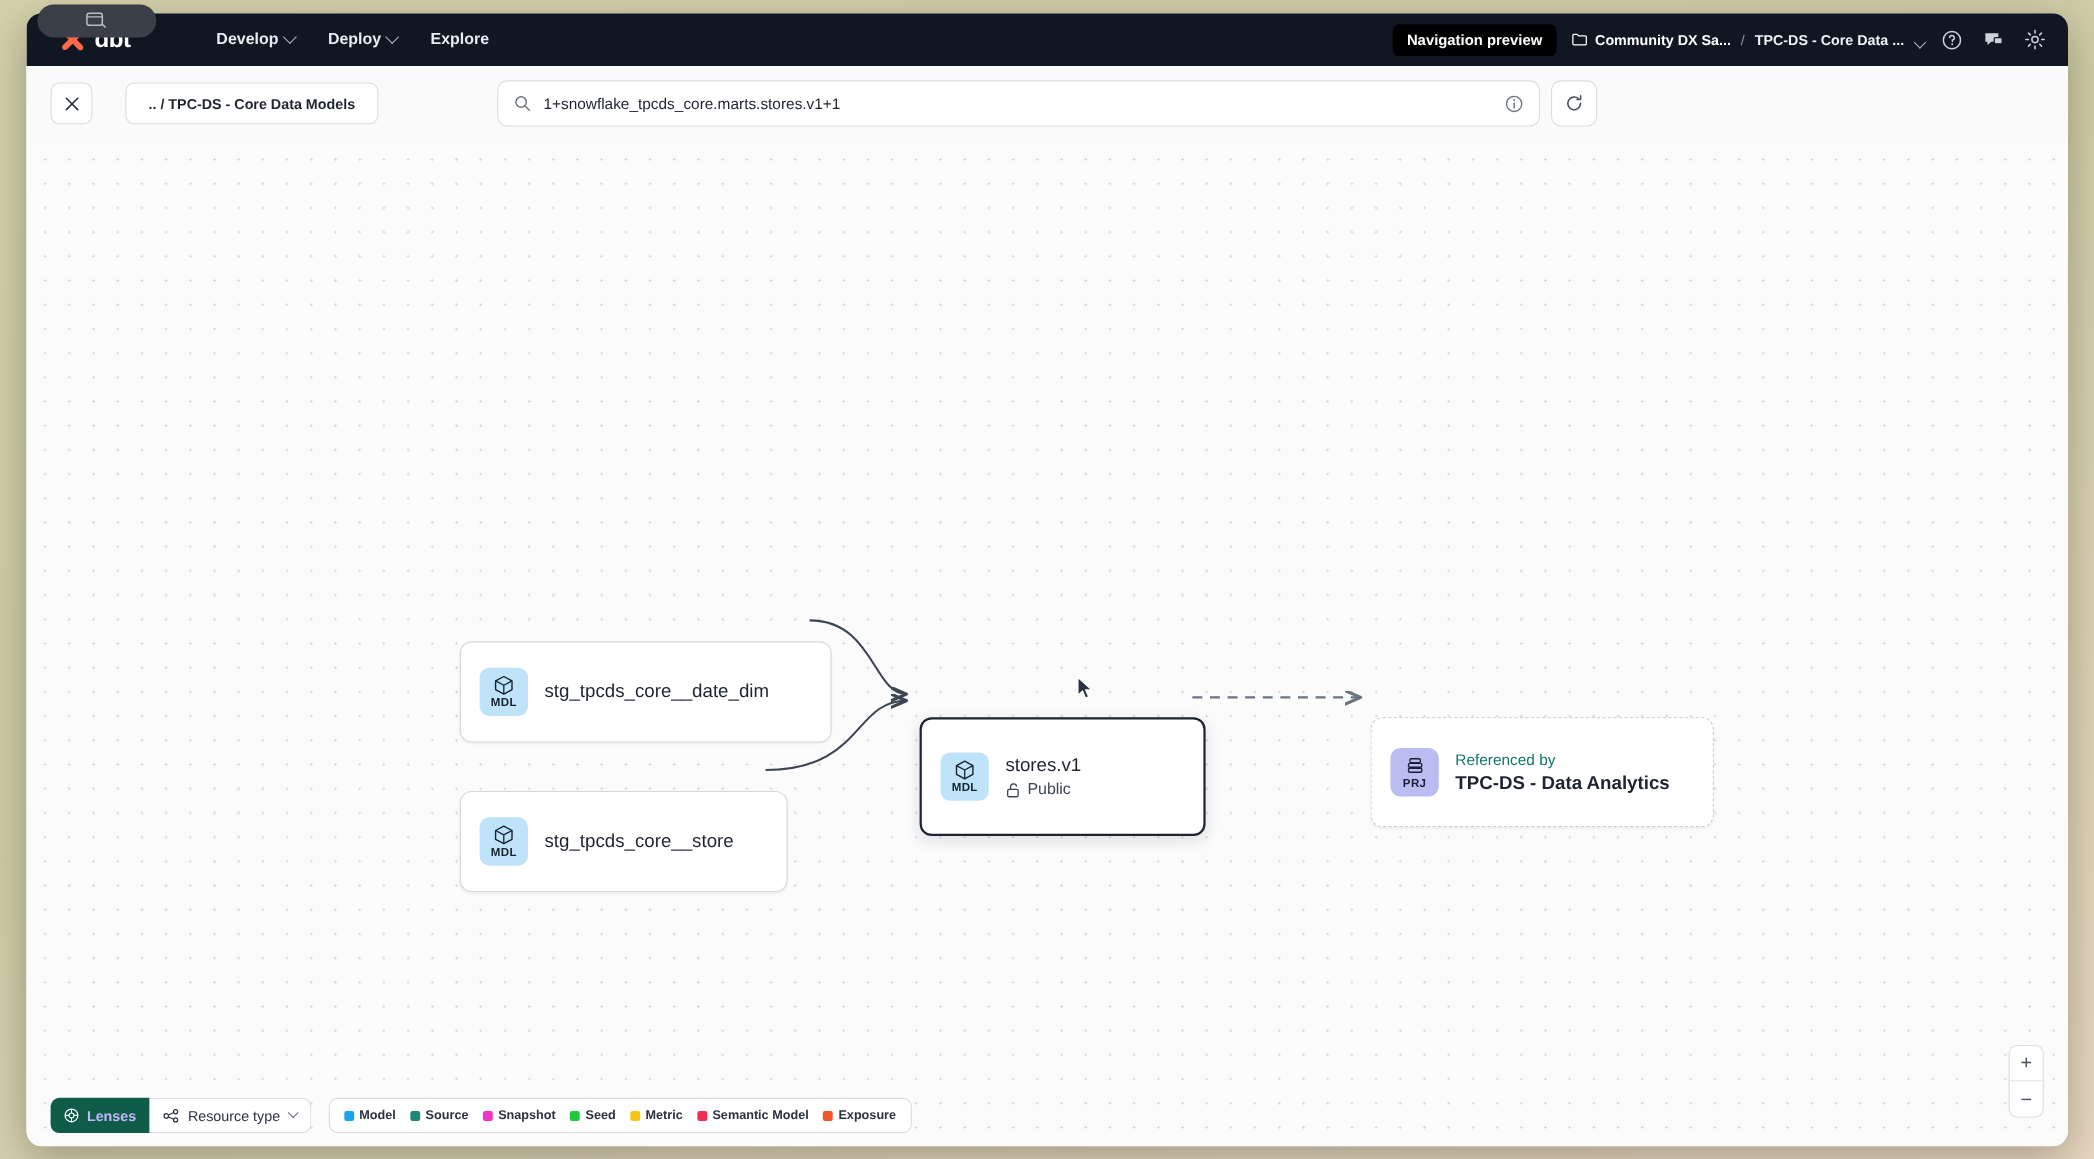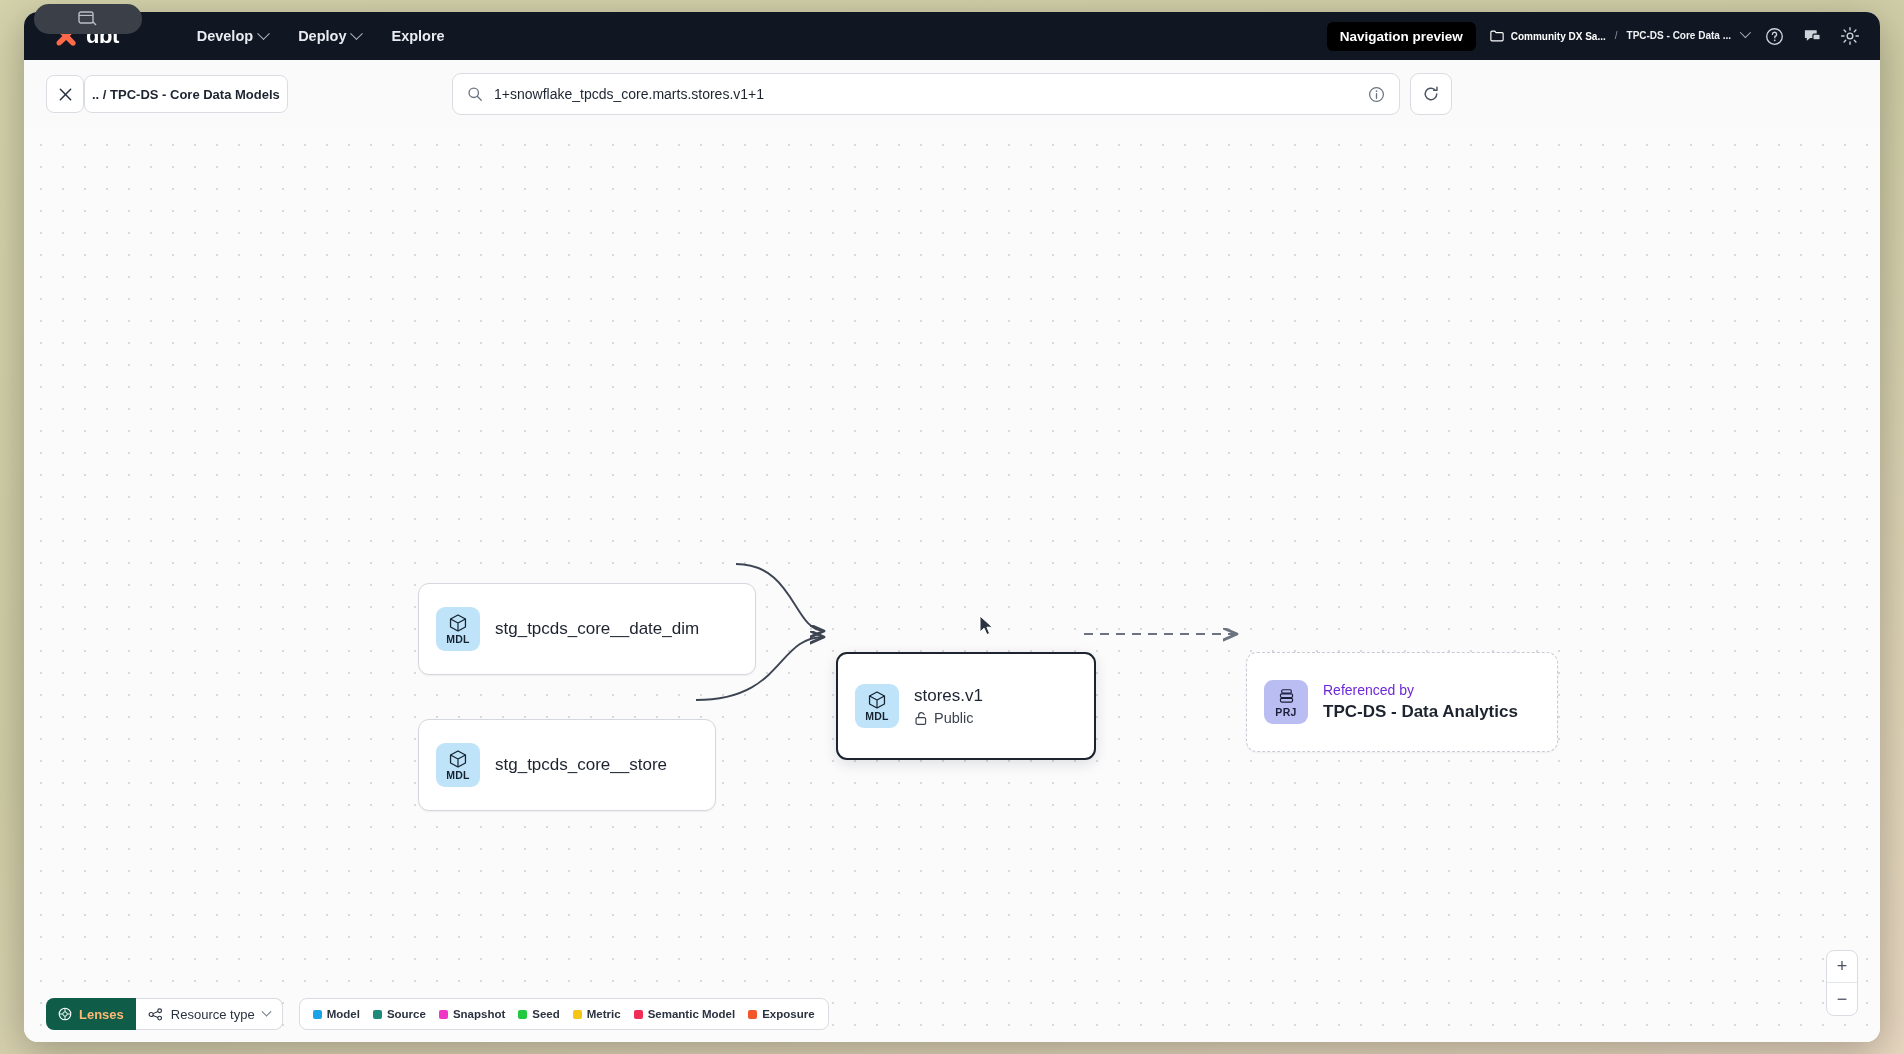--- a/index.html
+++ b/index.html
@@ -48,42 +48,42 @@
   .nav-link {
     color:#e8ebef; font-size:14.5px; font-weight:600;
     display:flex; align-items:center; gap:6px; cursor:pointer;
   }
   .chev { width:9px; height:9px; border-right:1.6px solid #aab3bf; border-bottom:1.6px solid #aab3bf; transform:rotate(45deg) translate(-2px,-2px); }
   .topnav-right { margin-left:auto; display:flex; align-items:center; gap:14px; }
   .nav-preview {
     background:#000000; color:#fff; font-size:13.5px; font-weight:700;
     padding:7px 13px; border-radius:6px; cursor:pointer; white-space:nowrap;
   }
-  .crumbs { display:flex; align-items:flex-start; gap:9px; color:#fff; font-size:10px; }
+  .crumbs { display:flex; align-items:flex-end; gap:9px; color:#fff; font-size:13px; }
   .crumb-proj { display:flex; align-items:center; gap:7px; font-weight:700; cursor:pointer; }
   .crumb-sep { color:#8c95a3; font-weight:400; }
   .crumb-env { font-weight:600; color:#f0f3f6; cursor:pointer; }
   .crumb-chev { width:8px;height:8px;border-right:1.5px solid #aab3bf;border-bottom:1.5px solid #aab3bf;transform:rotate(45deg) translateY(-2px); }
   .icon-btn { width:24px;height:24px;display:flex;align-items:center;justify-content:center;cursor:pointer;opacity:.92; }
 
   
   .toolbar {
     height: 68px; flex:0 0 68px;
     background: #fafafb;
     display:flex; align-items:center;
     padding: 0 22px;
     position: relative;
     z-index: 5;
   }
   .tb-close {
     width:38px;height:38px;border:1px solid #d9dce1;border-radius:8px;background:#fff;
     display:flex;align-items:center;justify-content:center;cursor:pointer;
   }
   .tb-breadcrumb {
-    margin-left:0; height:38px; padding:0 7px;
+    margin-left:30px; height:38px; padding:0 20px;
     border:1px solid #d9dce1; border-radius:8px; background:#fff;
     display:flex; align-items:center;
     font-size:13px; font-weight:700; color:#1d2430; cursor:pointer; white-space:nowrap;
   }
   .search-wrap {
     position:absolute; left:50%; transform:translateX(-50%);
     width: 1000px; height:42px;
     display:flex; align-items:center; gap:10px;
   }
   .search-box {
@@ -130,34 +130,34 @@
     display:flex; flex-direction:column; align-items:center; justify-content:center;
     flex:0 0 44px; gap:1px;
   }
   .badge.mdl { background:#bfe4fa; color:#16222f; }
   .badge.prj { background:#b9bdf2; color:#1b1f3a; }
   .badge-txt { font-size:10.5px; font-weight:700; letter-spacing:.3px; line-height:1; }
   .node-label { font-size:17px; color:#1d2430; font-weight:400; white-space:nowrap; }
   .node-body { display:flex; flex-direction:column; gap:4px; }
   .node-title { font-size:17px; color:#1d2430; font-weight:400; white-space:nowrap; }
   .node-sub { display:flex; align-items:center; gap:6px; font-size:14.5px; color:#3d4552; }
-  .node-kicker { font-size:14px; color:#6d28d9; }
+  .node-kicker { font-size:14px; color:#0f766e; }
   .node-strong { font-size:17px; color:#1d2430; font-weight:600; white-space:nowrap; }
 
   .cursor-arrow { position:absolute; pointer-events:none; }
 
   
   .bottombar {
     position:absolute; left:0; right:0; bottom:0; height:56px;
     display:flex; align-items:center; padding: 0 22px;
     pointer-events:none;
   }
   .bb-group { display:flex; pointer-events:auto; }
   .lenses-btn {
-    height:32px; background:#0f5c49; color:#fdba74;
+    height:32px; background:#0f5c49; color:#c4b5fd;
     display:flex; align-items:center; gap:7px;
     padding:0 12px; border-radius:8px 0 0 8px;
     font-size:13px; font-weight:700; cursor:pointer;
   }
   .restype-btn {
     height:32px; background:#fff; color:#2b3240;
     border:1px solid #d9dce1; border-left:none;
     display:flex; align-items:center; gap:8px;
     padding:0 12px; border-radius:0 8px 8px 0;
     font-size:13px; font-weight:500; cursor:pointer;

